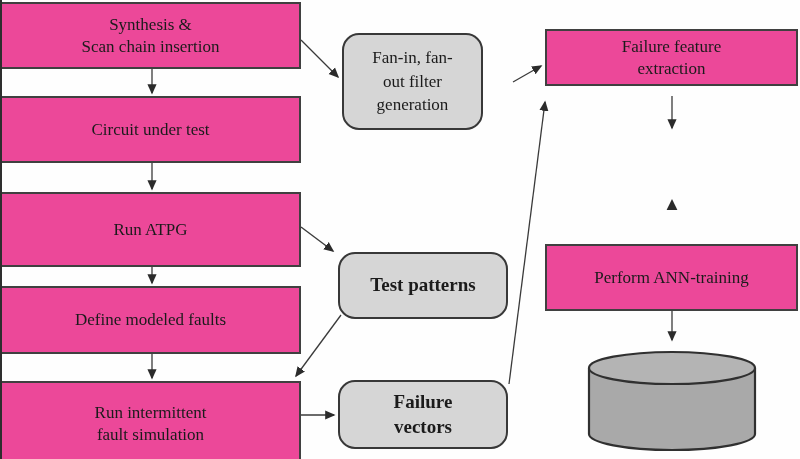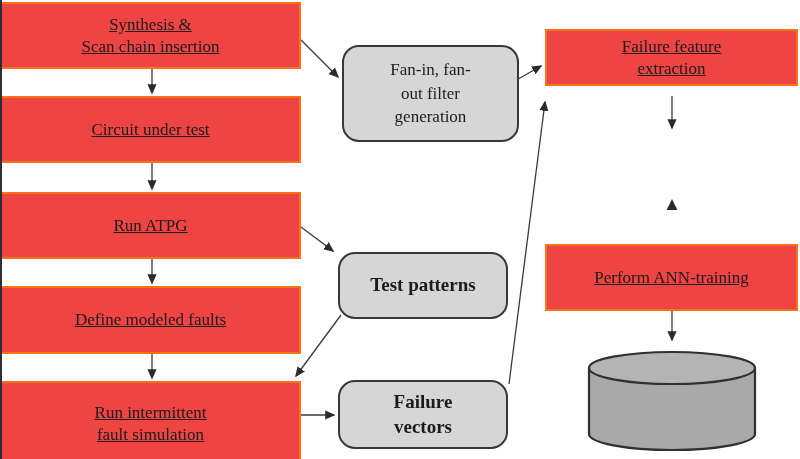--- a/index.html
+++ b/index.html
@@ -7,21 +7,21 @@
     position:relative;width:800px;height:459px;background:#fefefe;
     overflow:hidden;font-family:"Liberation Serif","DejaVu Serif",serif;
     color:#1b1b1b;
   }
   .node{
     position:absolute;box-sizing:border-box;display:flex;
     align-items:center;justify-content:center;text-align:center;
   }
   .label{white-space:pre-line;line-height:1.28;}
   .pbox{ 
-    background:#ef4444;border:2px solid #f97316;text-decoration:underline;
+    background:#ec4899;border:2px solid #404040;
   }
   .pbox .label{font-size:17px;}
   .rbox{ 
     background:#d6d6d6;border:2px solid #383838;border-radius:17px;
   }
   .rbox .label{font-size:17px;}
   .rbox.bold .label{font-weight:700;font-size:19px;line-height:1.3;}
   
   .lbox{left:0;width:301px;}
   
@@ -64,32 +64,32 @@
     </g>
   </svg>
 
   <div class="node pbox lbox" style="top:2px;height:67px">
     <span class="label">Synthesis &amp;
 Scan chain insertion</span>
   </div>
   <div class="node pbox lbox" style="top:96px;height:67px">
     <span class="label">Circuit under test</span>
   </div>
-  <div class="node pbox lbox" style="top:192px;height:67px">
+  <div class="node pbox lbox" style="top:192px;height:75px">
     <span class="label">Run ATPG</span>
   </div>
   <div class="node pbox lbox" style="top:286px;height:68px">
     <span class="label">Define modeled faults</span>
   </div>
   <div class="node pbox lbox" style="top:381px;height:86px">
     <span class="label">Run intermittent
 fault simulation</span>
   </div>
 
-  <div class="node rbox" style="left:342px;top:45px;width:177px;height:97px">
+  <div class="node rbox" style="left:342px;top:33px;width:141px;height:97px">
     <span class="label" style="line-height:1.4">Fan-in, fan-
 out filter
 generation</span>
   </div>
   <div class="node rbox bold" style="left:338px;top:252px;width:170px;height:67px">
     <span class="label">Test patterns</span>
   </div>
   <div class="node rbox bold" style="left:338px;top:380px;width:170px;height:69px">
     <span class="label">Failure
 vectors</span>

